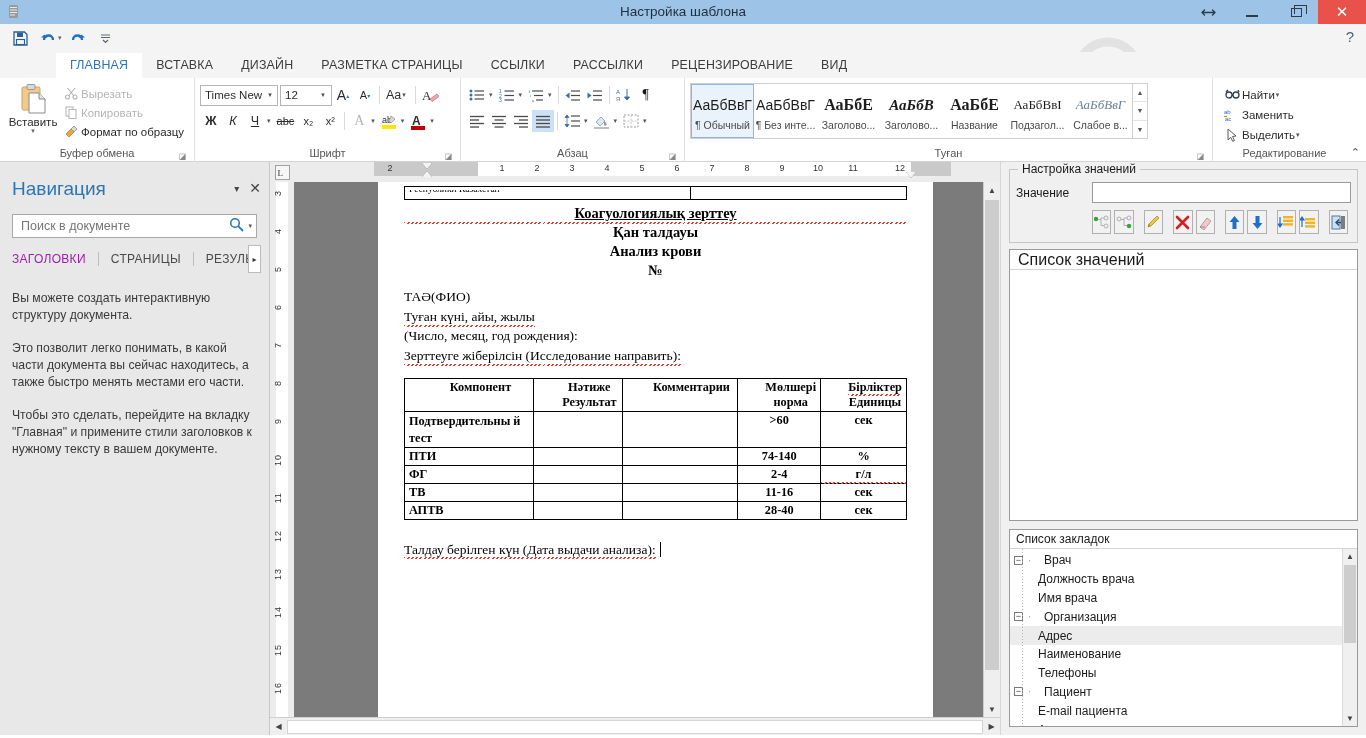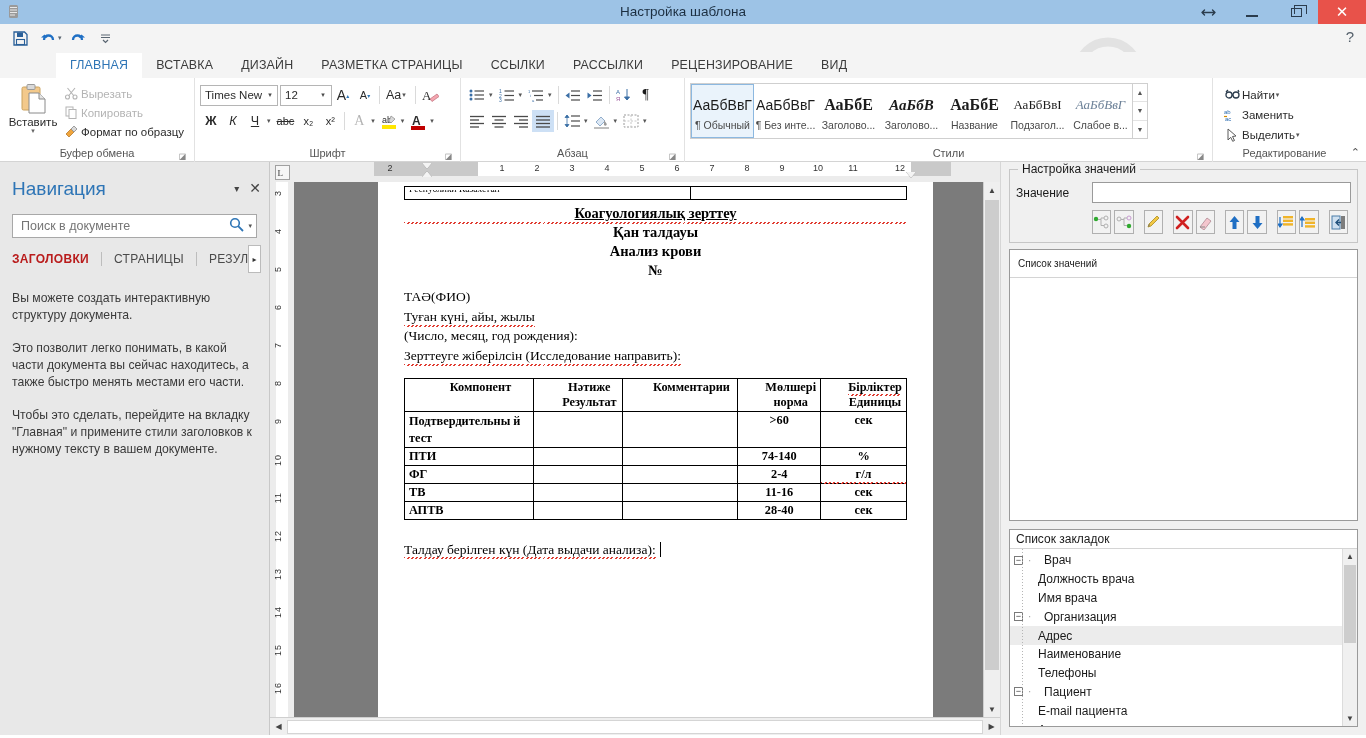--- a/index.html
+++ b/index.html
@@ -140,21 +140,21 @@
   .nav-search{
     margin:14px 12px 0 12px; height:24px; background:#fff; border:1px solid #a8a8a8;
     display:flex;align-items:center; padding:0 4px 0 6px;
   }
   .nav-search input{
     border:0;outline:0; flex:1; font-family:"Liberation Sans",sans-serif; font-size:12.5px;
     color:#7a7a7a; background:transparent;
   }
   .nav-tabs{ display:flex; align-items:center; margin:12px 0 0 12px; position:relative;}
   .nav-tab{ font-size:12px; color:#4a4a4a; letter-spacing:.3px; padding:2px 0;}
-  .nav-tab.active{ color:#b91c1c; font-weight:bold;}
+  .nav-tab.active{ color:#a21caf; font-weight:normal;}
   .nav-tabsep{ width:1px;height:14px;background:#bdbdbd;margin:0 12px;}
   .nav-tabmore{
     position:absolute; right:8px; top:-5px; width:13px;height:28px;background:#fff;border:1px solid #bbb;
     display:flex;align-items:center;justify-content:center; font-size:8px;color:#333;
   }
   .nav-body{ padding:22px 14px 0 12px; }
   .nav-body p{ margin:0 0 16px 0; font-size:12.2px; line-height:17px; color:#3a3a3a;}
 
   
   .docarea{ flex:1; background:#7b7b7b; position:relative; display:flex; flex-direction:column;}
@@ -226,22 +226,22 @@
   .rp-vallabel{ font-size:12px; color:#1a1a1a; width:76px;}
   .rp-valinput{ flex:1; height:21px; background:#fff; border:1px solid #9a9a9a;}
   .rp-toolbar{ display:flex; align-items:center; margin-top:7px; padding-left:76px;}
   .tbtn{ width:26px;height:24px; border:1px solid #b0b0b0; background:#f2f2f2;
      display:flex;align-items:center;justify-content:center; margin-right:3px;}
   .tbtn.gap{ margin-left:7px;}
   .rp-list{
     margin:6px 8px 0 8px; background:#fff; border:1px solid #9a9a9a; height:272px;
     display:flex; flex-direction:column;
   }
-  .rp-listhdr{ height:28px; background:#fff; border-bottom:1px solid #d4d4d4; display:flex;align-items:center;
-     padding-left:8px; font-size:10px; color:#1a1a1a;}
+  .rp-listhdr{ height:20px; background:#fff; border-bottom:1px solid #d4d4d4; display:flex;align-items:center;
+     padding-left:8px; font-size:16px; color:#1a1a1a;}
   .rp-listbody{ flex:1; }
   .rp-tree{
     margin:8px 8px 8px 8px; background:#fff; border:1px solid #9a9a9a; flex:1;
     display:flex; flex-direction:column; overflow:hidden;
   }
   .rp-treehdr{ height:19px; border-bottom:1px solid #d4d4d4; display:flex;align-items:center;
      padding-left:6px; font-size:12px; color:#1a1a1a; background:#fff;}
   .rp-treebody{ flex:1; position:relative; overflow:hidden; padding-top:2px;}
   .tnode{ height:18.8px; display:flex; align-items:center; font-size:12px; color:#1a1a1a; padding-left:4px;}
   .tnode.sel{ background:#ececec; }
@@ -663,21 +663,21 @@
           <div class="gname">Слабое в...</div>
         </div>
         <div class="gscroll">
           <div class="gsb">▲</div>
           <div class="gsb">▼</div>
           <div class="gsb" style="border-bottom:none;">▼</div>
         </div>
       </div>
     </div>
     <div class="rg-label">
-      <span>Стили</span>
+      <span>Туған</span>
       <span class="rg-dlg">◪</span>
     </div>
   </div>
 
   <div class="rgroup" style="width:144px;">
     <div class="rg-body" style="flex-direction:column; padding-top:4px;">
       <div class="erow">
         <span class="eico">
           <svg width="15" height="13" viewBox="0 0 15 13">
               <circle cx="4" cy="6" r="3" fill="none" stroke="#2b3c4d" stroke-width="1.3"></circle>

